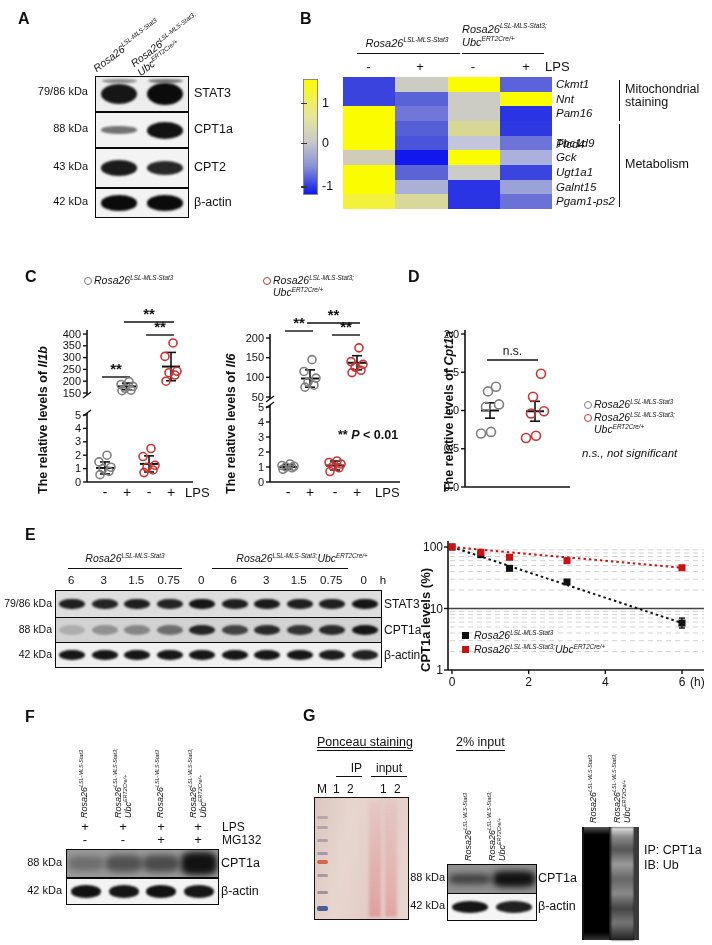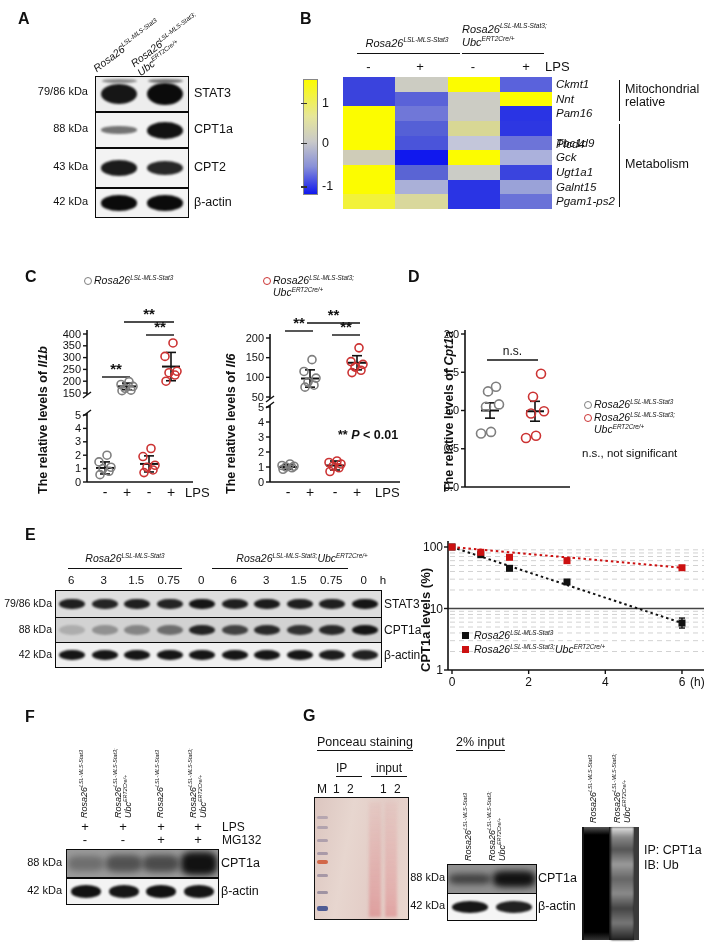--- a/index.html
+++ b/index.html
@@ -113,21 +113,21 @@
       <div style="position: absolute; left: 104.5px; top: 102.67px; width: 52.25px; height: 15.17px; background: rgb(42, 52, 228);"></div>
       <div style="position: absolute; left: 156.75px; top: 102.67px; width: 52.25px; height: 15.17px; background: rgb(154, 162, 216);"></div>
       <div style="position: absolute; left: 0px; top: 117.33px; width: 52.25px; height: 15.17px; background: rgb(242, 242, 58);"></div>
       <div style="position: absolute; left: 52.25px; top: 117.33px; width: 52.25px; height: 15.17px; background: rgb(217, 216, 156);"></div>
       <div style="position: absolute; left: 104.5px; top: 117.33px; width: 52.25px; height: 15.17px; background: rgb(42, 52, 228);"></div>
       <div style="position: absolute; left: 156.75px; top: 117.33px; width: 52.25px; height: 15.17px; background: rgb(106, 114, 216);"></div>
     </div>
   <div id="hm-genes"></div>
   <div class="bracket" style="left:619px;top:80px;height:41px;"></div>
   <div class="bracket" style="left:619px;top:124px;height:83px;"></div>
-  <div class="cat" style="left:625px;top:83px;width:84px;">Mitochondrial relative</div>
+  <div class="cat" style="left:625px;top:83px;width:84px;">Mitochondrial staining</div>
   <div class="cat" style="left:625px;top:158px;width:84px;">Metabolism</div>
 
   <div class="pl" style="left:25px;top:268px;">C</div>
   <div class="dot" style="left:84px;top:277px;border-color:#7f7f7f;"></div>
   <div class="leg geno" style="left:94px;top:274px;"><i>Rosa26</i><sup>LSL-MLS-Stat3</sup></div>
   <div class="dot" style="left:263px;top:277px;border-color:#cc3333;"></div>
   <div class="leg geno" style="left:273px;top:274px;"><i>Rosa26</i><sup>LSL-MLS-Stat3;</sup><br><i>Ubc</i><sup>ERT2Cre/+</sup></div>
 
   <div class="ytitle" style="left:36px;top:494px;"><span>The relative levels of </span><i>Il1b</i></div>
   <svg id="svg-il1b" style="left:38px;top:300px;" width="192" height="214">
@@ -329,21 +329,21 @@
       <circle cx="96" cy="125.745" r="4.5" fill="none" stroke="#cc3333" stroke-width="1.6"></circle>
       <circle cx="91" cy="103.56" r="4.5" fill="none" stroke="#cc3333" stroke-width="1.6"></circle>
       <circle cx="104" cy="101.265" r="4.5" fill="none" stroke="#cc3333" stroke-width="1.6"></circle>
       <circle cx="93" cy="86.73" r="4.5" fill="none" stroke="#cc3333" stroke-width="1.6"></circle>
       <circle cx="101" cy="63.78" r="4.5" fill="none" stroke="#cc3333" stroke-width="1.6"></circle>
     </svg>
   <div class="dot" style="left:584px;top:401px;border-color:#7f7f7f;"></div>
   <div class="leg geno" style="left:594px;top:398px;"><i>Rosa26</i><sup>LSL-MLS-Stat3</sup></div>
   <div class="dot" style="left:584px;top:414px;border-color:#cc3333;"></div>
   <div class="leg geno" style="left:594px;top:411px;"><i>Rosa26</i><sup>LSL-MLS-Stat3;</sup><br><i>Ubc</i><sup>ERT2Cre/+</sup></div>
-  <div class="note" style="left:582px;top:447px;">n.s., not significant</div>
+  <div class="note" style="left:582px;top:447px;font-style:italic;">n.s., not significant</div>
 
   <div class="pl" style="left:25px;top:526px;">E</div>
   <div class="hdr geno" style="left:68px;top:552px;width:114px;text-align:center;font-size:10.5px;"><i>Rosa26</i><sup>LSL-MLS-Stat3</sup></div>
   <div class="uline" style="left:68px;top:568px;width:114px;"></div>
   <div class="hdr geno" style="left:206px;top:552px;width:192px;text-align:center;font-size:10.5px;"><i>Rosa26</i><sup>LSL-MLS-Stat3;</sup><i>Ubc</i><sup>ERT2Cre/+</sup></div>
   <div class="uline" style="left:212px;top:568px;width:136px;"></div>
   <div id="e-times"></div>
   <div class="tlabel" style="left:376px;top:574px;width:14px;">h</div>
 
   <div class="kda sm" style="left:0px;top:597px;width:52px;">79/86 kDa</div>
@@ -469,22 +469,22 @@
   <div class="blot" style="left: 66px; top: 878px; width: 151px; height: 25px; background: rgb(243, 243, 243);">
       <div style="position: absolute; left: 3.8px; top: 6.3px; width: 30.2px; height: 12.5px; background: rgb(11, 11, 11); opacity: 0.97; border-radius: 50%; filter: blur(1.2px);"></div>
       <div style="position: absolute; left: 41.5px; top: 6.3px; width: 30.2px; height: 12.5px; background: rgb(11, 11, 11); opacity: 0.95; border-radius: 50%; filter: blur(1.2px);"></div>
       <div style="position: absolute; left: 79.3px; top: 6.3px; width: 30.2px; height: 12.5px; background: rgb(11, 11, 11); opacity: 0.97; border-radius: 50%; filter: blur(1.2px);"></div>
       <div style="position: absolute; left: 117px; top: 6.3px; width: 30.2px; height: 12.5px; background: rgb(11, 11, 11); opacity: 0.95; border-radius: 50%; filter: blur(1.2px);"></div>
     </div>
   <div class="prot" style="left:221px;top:856px;">CPT1a</div>
   <div class="prot" style="left:221px;top:884px;">β-actin</div>
 
   <div class="pl" style="left:303px;top:707px;">G</div>
-  <div class="note underlined" style="left:317px;top:735px;font-size:12.5px;">Ponceau staining</div>
-  <div class="note underlined" style="left:336px;top:761px;width:26px;text-align:left;font-size:12px;">IP</div>
+  <div class="note underlined" style="left:317px;top:735px;font-size:12.5px;text-decoration:underline;">Ponceau staining</div>
+  <div class="note underlined" style="left:336px;top:761px;width:26px;text-align:right;font-size:12px;">IP</div>
   <div class="note underlined" style="left:371px;top:761px;width:36px;text-align:center;font-size:12px;">input</div>
   <div class="note" style="left:317px;top:782px;font-size:12px;">M</div>
   <div id="g-ip-nums"></div>
   <div id="g-in-nums"></div>
 
   <div id="ponceau" class="abs" style="left:314px;top:797px;width:93px;height:121px;border:1.5px solid #111;
        background:linear-gradient(100deg,#dcc6c0,#e7d6cf 35%,#e3ccc6 65%,#ead8d0);">
       <div style="position: absolute; left: 2px; top: 18px; width: 11px; height: 3px; background: rgb(182, 166, 176); border-radius: 2px; filter: blur(0.6px);"></div>
       <div style="position: absolute; left: 2px; top: 28px; width: 11px; height: 3px; background: rgb(178, 163, 174); border-radius: 2px; filter: blur(0.6px);"></div>
       <div style="position: absolute; left: 2px; top: 41px; width: 11px; height: 3px; background: rgb(175, 160, 172); border-radius: 2px; filter: blur(0.6px);"></div>

